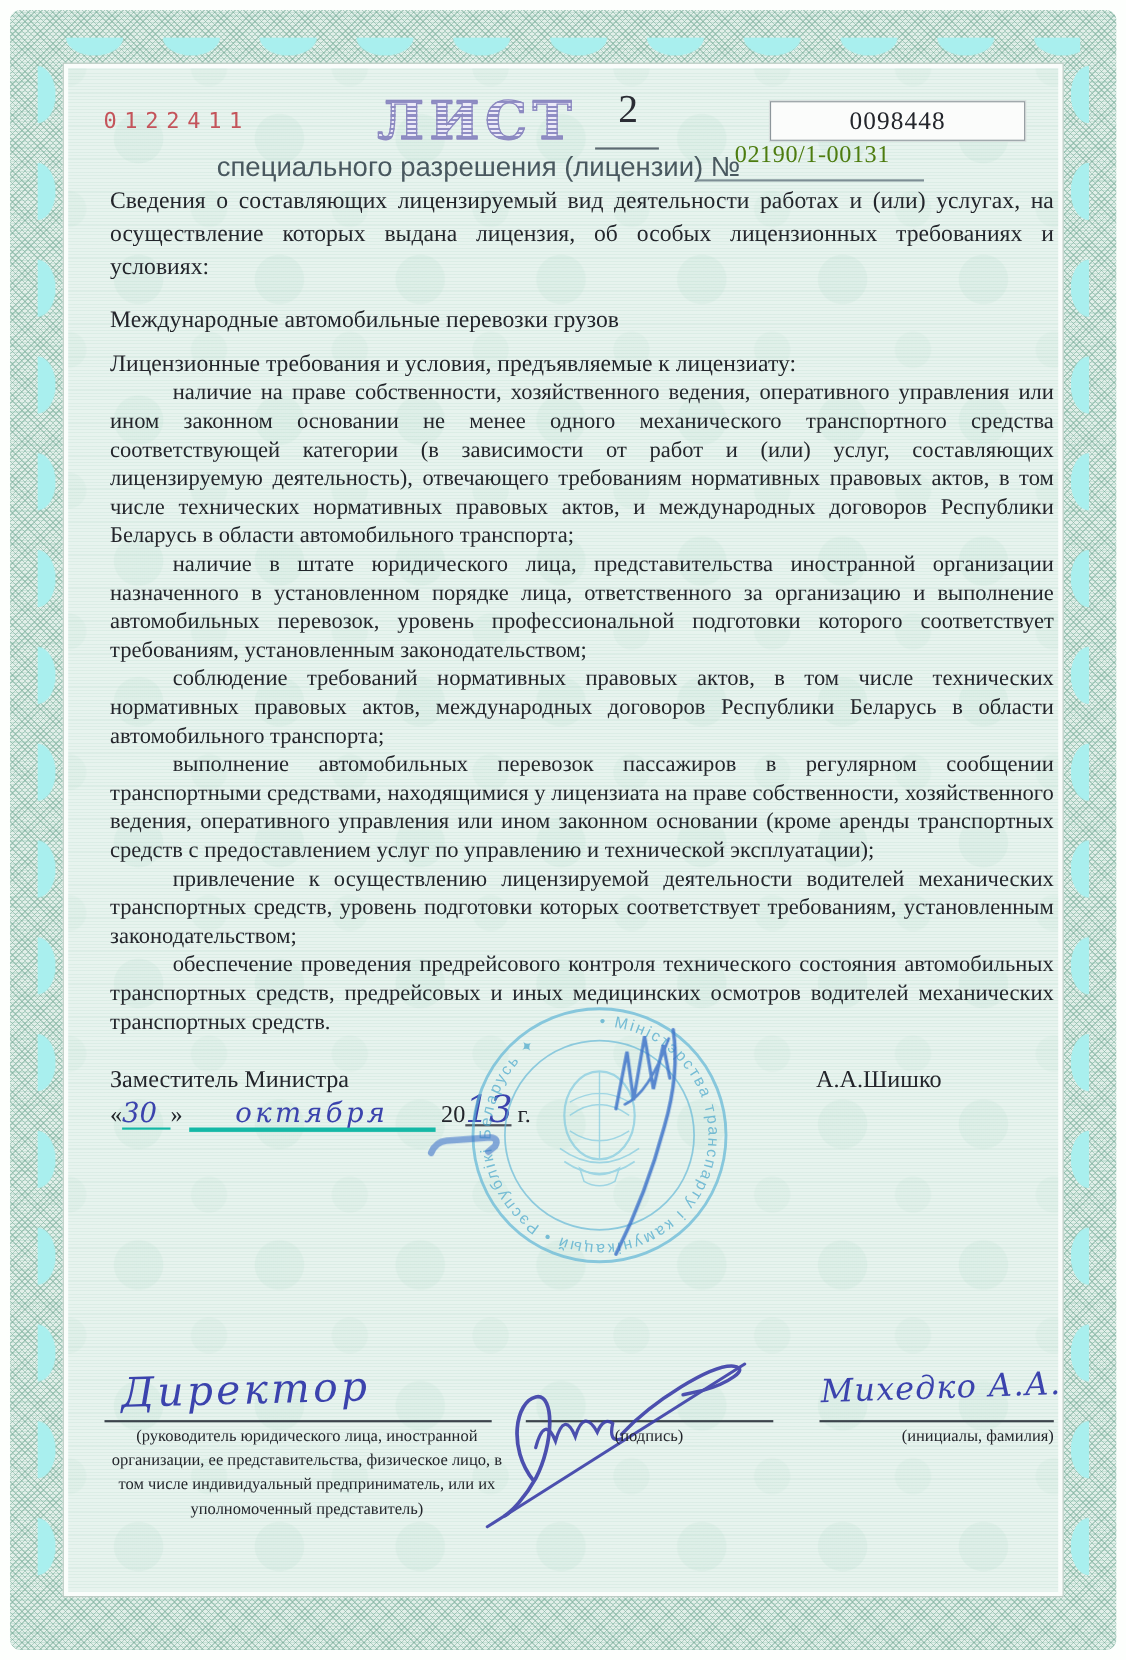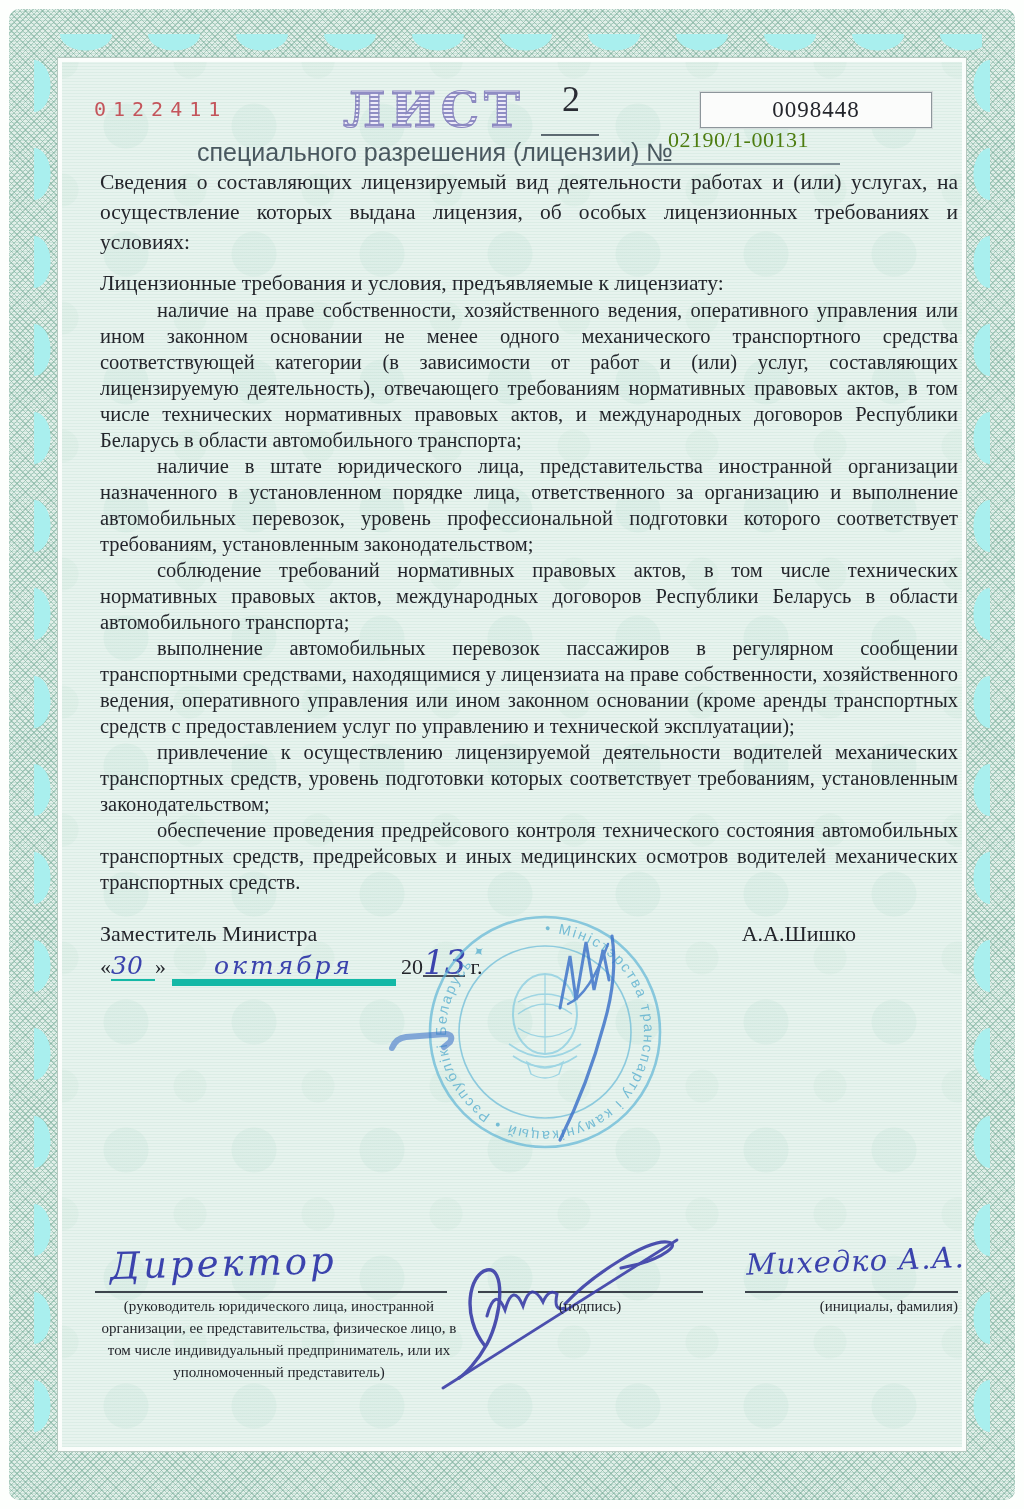--- a/index.html
+++ b/index.html
@@ -59,21 +59,21 @@
   .activity{margin-top:20px;line-height:27px;font-size:21.5px;}
   .req-head{margin-top:13px;line-height:27px;font-size:21.5px;}
   .req{line-height:26px;text-align:justify;text-indent:57px;font-size:20.5px;}
   .officials{display:flex;justify-content:space-between;margin-top:26px;font-size:22px;}
   .off-name{margin-right:102px;}
   .receipt{margin-top:64px;width:566px;line-height:38px;text-align:justify;font-size:21.5px;}
   .dateline{margin-top:2px;font-size:22px;white-space:nowrap;}
   .hw{font-style:italic;color:#3b43ad;font-family:"DejaVu Serif",serif;}
   .d-day{display:inline-block;width:44px;text-align:left;border-bottom:2px solid #14b8a6;
     font-size:25px;line-height:26px;}
-  .d-month{display:inline-block;width:224px;text-align:center;border-bottom:7px solid #14b8a6;
+  .d-month{display:inline-block;width:224px;text-align:center;border-bottom:4px solid #14b8a6;
     font-size:25px;letter-spacing:3px;line-height:26px;}
   .d-year{display:inline-block;width:42px;text-align:center;border-bottom:2px solid #4a4f58;
     font-size:34px;line-height:26px;}
   .stamp-wrap{position:absolute;left:323px;top:822px;width:244px;height:244px;opacity:.82;}
   .pen-over-stamp{position:absolute;left:250px;top:820px;width:320px;height:270px;}
   .bottom{position:absolute;left:0;top:1140px;width:858px;height:220px;}
   .hw-director{position:absolute;left:10px;top:14px;font-size:37px;letter-spacing:3px;
     transform:rotate(-1.5deg);}
   .sig-line{position:absolute;border-top:2px solid #3c444c;}
   .line-left{left:-5px;top:63px;width:352px;}
@@ -106,20 +106,21 @@
       <span class="list-word">ЛИСТ</span>
       <span class="sheet-num">2</span>
       <span class="sheet-num-line"></span>
       <span class="form-box">0098448</span>
       <span class="license-num">02190/1-00131</span>
       <span class="subtitle">специального разрешения (лицензии) №</span>
       <span class="subtitle-line"></span>
     </div>
 
     <p class="intro">Сведения о составляющих лицензируемый вид деятельности работах и (или) услугах, на осуществление которых выдана лицензия, об особых лицензионных требованиях и условиях:</p>
+    <p class="activity">Международные автомобильные перевозки грузов</p>
     <p class="req-head">Лицензионные требования и условия, предъявляемые к лицензиату:</p>
     <p class="req">наличие на праве собственности, хозяйственного ведения, оперативного управления или ином законном основании не менее одного механического транспортного средства соответствующей категории (в зависимости от работ и (или) услуг, составляющих лицензируемую деятельность), отвечающего требованиям нормативных правовых актов, в том числе технических нормативных правовых актов, и международных договоров Республики Беларусь в области автомобильного транспорта;</p>
     <p class="req">наличие в штате юридического лица, представительства иностранной организации назначенного в установленном порядке лица, ответственного за организацию и выполнение автомобильных перевозок, уровень профессиональной подготовки которого соответствует требованиям, установленным законодательством;</p>
     <p class="req">соблюдение требований нормативных правовых актов, в том числе технических нормативных правовых актов, международных договоров Республики Беларусь в области автомобильного транспорта;</p>
     <p class="req">выполнение автомобильных перевозок пассажиров в регулярном сообщении транспортными средствами, находящимися у лицензиата на праве собственности, хозяйственного ведения, оперативного управления или ином законном основании (кроме аренды транспортных средств с предоставлением услуг по управлению и технической эксплуатации);</p>
     <p class="req">привлечение к осуществлению лицензируемой деятельности водителей механических транспортных средств, уровень подготовки которых соответствует требованиям, установленным законодательством;</p>
     <p class="req">обеспечение проведения предрейсового контроля технического состояния автомобильных транспортных средств, предрейсовых и иных медицинских осмотров водителей механических транспортных средств.</p>
 
     <div class="officials">
       <span>Заместитель Министра</span>

